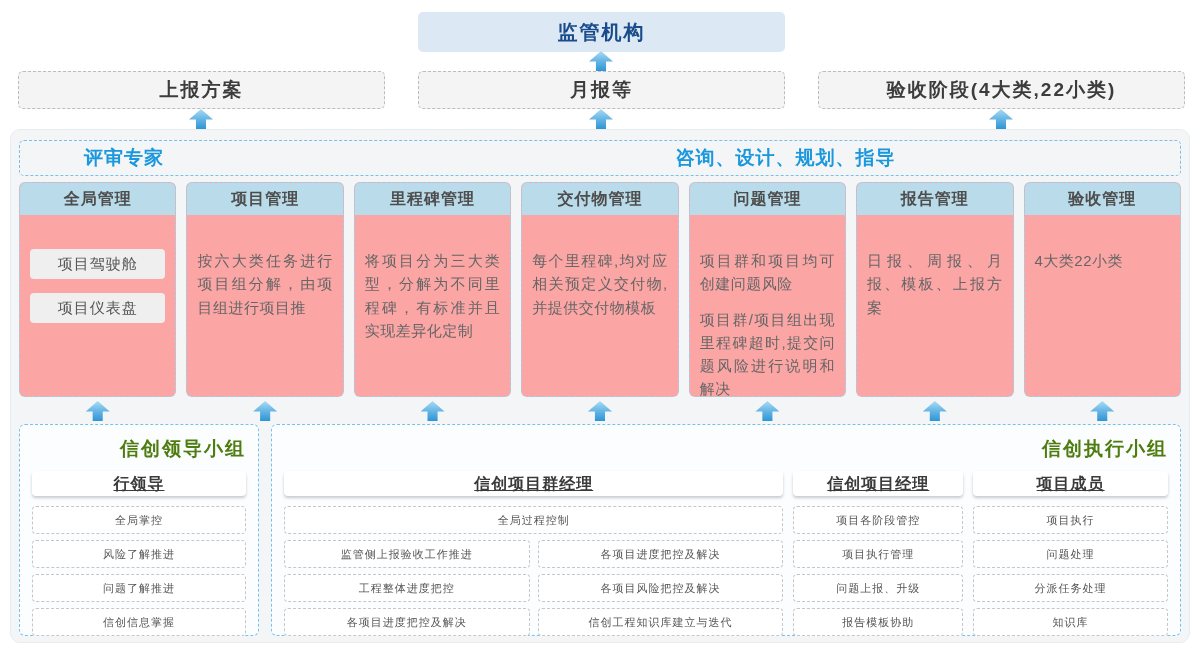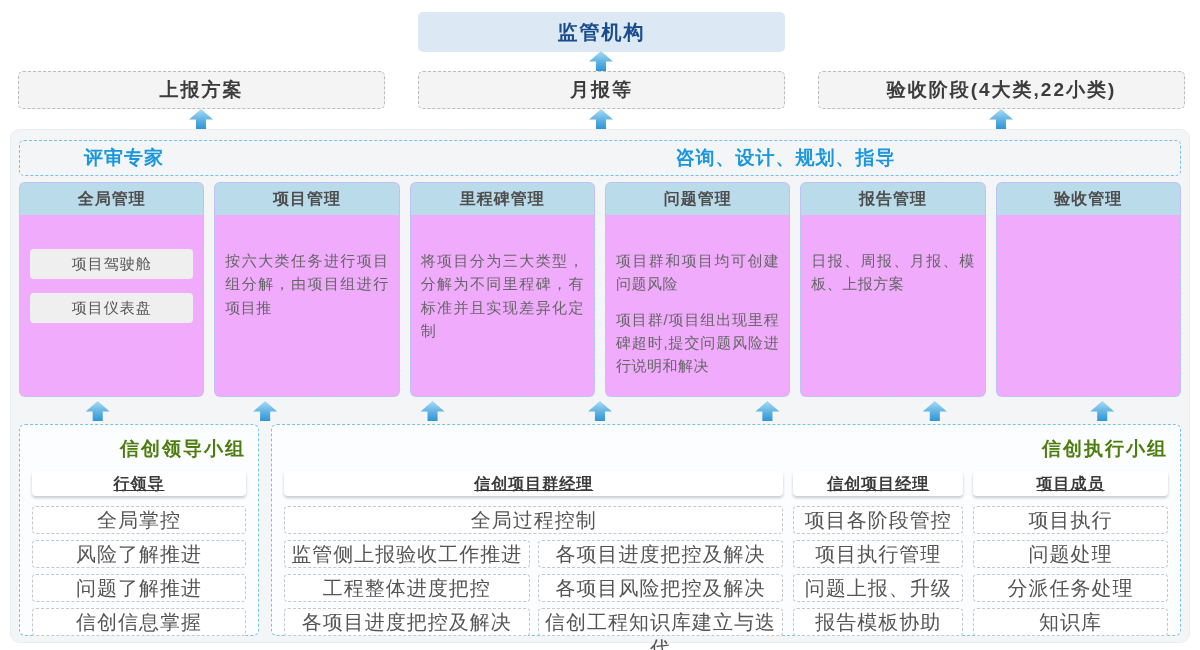--- a/index.html
+++ b/index.html
@@ -30,21 +30,21 @@
   .platform{position:absolute;left:10px;top:129px;width:1180px;height:514px;
     background:#f3f5f7;border:1px solid #e9ecef;border-radius:10px;box-sizing:border-box;padding:10px 8px 0;}
 
   .advisor{position:relative;height:34px;border:1px dashed #79c0e8;border-radius:5px;margin:0 0 6px;}
   .advisor .t{position:absolute;top:0;line-height:34px;font-size:19px;font-weight:bold;color:#1a97dd;letter-spacing:1px;}
   .advisor .t-left{left:44px;margin-left:20px;}
   .advisor .t-right{left:66%;transform:translateX(-50%);}
 
   
   .cols{display:flex;gap:10px;height:215px;}
-  .col{flex:1;background:#f0abfc;border:1px dashed #9ed2ec;border-radius:6px;overflow:hidden;
+  .col{flex:1;background:#fca5a5;border:1px dashed #9ed2ec;border-radius:6px;overflow:hidden;
     display:flex;flex-direction:column;box-sizing:border-box;}
   .col-head{height:32px;flex:none;background:#badbe9;display:flex;align-items:center;justify-content:center;
     font-size:16px;font-weight:bold;color:#4d4d4d;letter-spacing:1px;}
   .col-body{padding:10px 10px 0;font-size:15px;color:#666;line-height:1.55;text-align:justify;letter-spacing:.5px;margin-top:24px;}
   .col-body p{margin:0 0 12px;}
   .tag{background:#efefef;border-radius:4px;height:30px;display:flex;align-items:center;justify-content:center;
     color:#555;font-size:15px;margin-bottom:14px;letter-spacing:1px;}
 
   
   .mid-arrows{display:flex;gap:10px;height:20px;margin:4px 0 3px;}
@@ -53,21 +53,21 @@
   
   .groups{display:flex;gap:12px;height:212px;}
   .group{background:#fcfdfe;border:1px dashed #76c2e9;border-radius:6px;box-sizing:border-box;padding:8px 12px;}
   .g-leader{width:240px;flex:none;}
   .g-exec{flex:1;}
   .g-title{text-align:right;font-size:19px;font-weight:bold;color:#4d7c0f;letter-spacing:2px;margin:3px 0 9px;}
   .role{background:#fff;border-radius:4px;height:25px;line-height:25px;text-align:center;
     font-size:16px;font-weight:bold;color:#3a3a3a;box-shadow:0 2px 3px rgba(110,120,130,.38);
     margin-bottom:10px;letter-spacing:1px;text-decoration:underline;}
   .ditem{background:#fff;border:1px dashed #c6c6c6;border-radius:4px;height:26px;line-height:26px;
-    text-align:center;font-size:20px;color:#555;margin-bottom:6px;letter-spacing:1px;}
+    text-align:center;font-size:11px;color:#555;margin-bottom:6px;letter-spacing:1px;}
   .exec-content{display:flex;gap:10px;}
   .sec1{flex:500;} .sec2{flex:170;} .sec3{flex:195;}
   .twocol{display:grid;grid-template-columns:1fr 1fr;column-gap:8px;}
 </style>
 </head>
 <body>
 
 <div class="canvas">
 
   <div class="regulator">监管机构</div>
@@ -106,38 +106,47 @@
         </div>
       </div>
 
       <div class="col">
         <div class="col-head">里程碑管理</div>
         <div class="col-body">
           <p>将项目分为三大类型，分解为不同里程碑，有标准并且实现差异化定制</p>
         </div>
       </div>
 
+      <div class="col">
+        <div class="col-head">交付物管理</div>
+        <div class="col-body">
+          <p>每个里程碑,均对应相关预定义交付物,并提供交付物模板</p>
+        </div>
+      </div>
 
       <div class="col">
         <div class="col-head">问题管理</div>
         <div class="col-body">
           <p>项目群和项目均可创建问题风险</p>
           <p>项目群/项目组出现里程碑超时,提交问题风险进行说明和解决</p>
         </div>
       </div>
 
       <div class="col">
         <div class="col-head">报告管理</div>
         <div class="col-body">
           <p>日报、周报、月报、模板、上报方案</p>
         </div>
       </div>
 
       <div class="col">
         <div class="col-head">验收管理</div>
+        <div class="col-body">
+          <p>4大类22小类</p>
+        </div>
       </div>
 
     </div>
 
     <div class="mid-arrows">
       <div class="cell">
           <div class="arrow-up"></div>
         </div>
       <div class="cell">
           <div class="arrow-up"></div>

